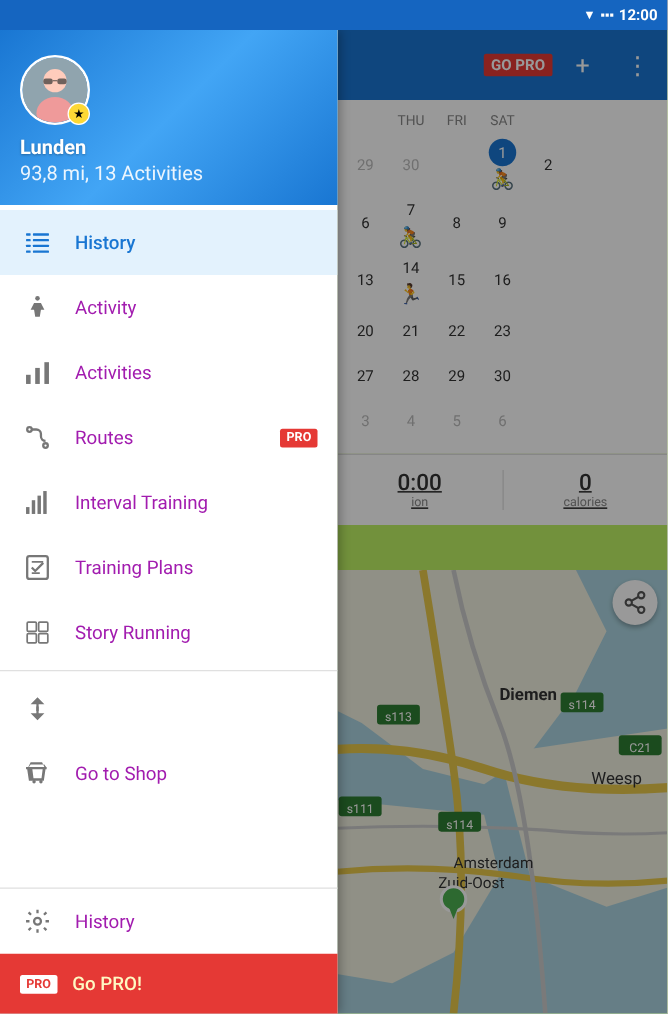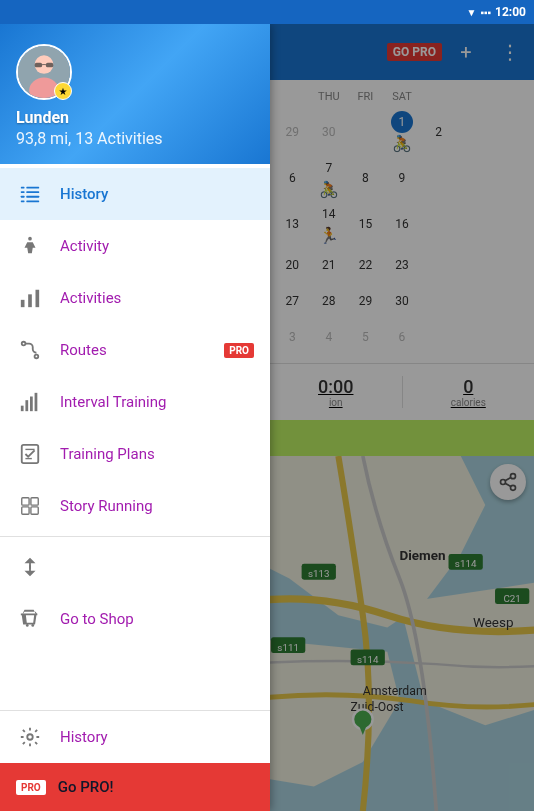--- a/index.html
+++ b/index.html
@@ -187,21 +187,21 @@
     .go-pro-badge {
       background: white;
       color: #e53935;
       font-size: 10px;
       font-weight: bold;
       padding: 2px 5px;
       border-radius: 2px;
       margin-right: 12px;
     }
     .go-pro-label {
-      color: #0f172a;
+      color: #fef9c3;
       font-size: 15px;
       font-weight: 500;
     }
 
     
     .right-panel {
       flex: 1;
       background: #bef264;
       display: flex;
       flex-direction: column;

